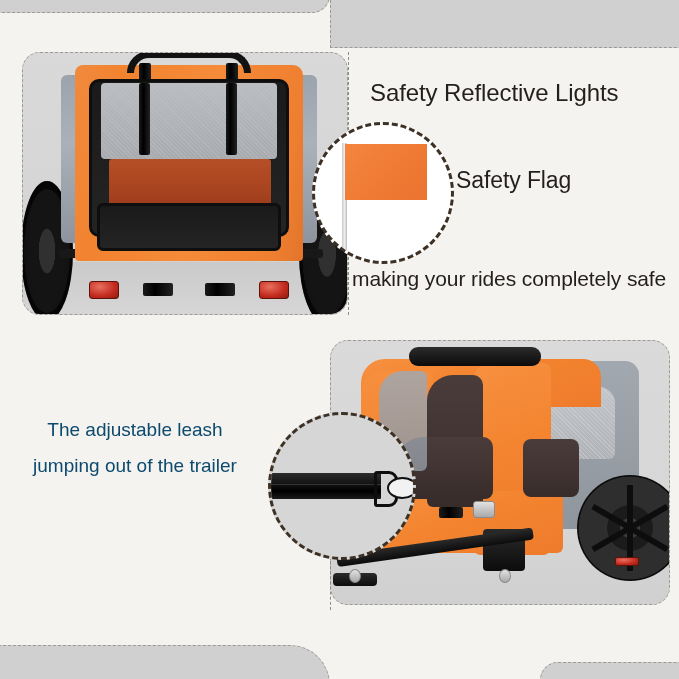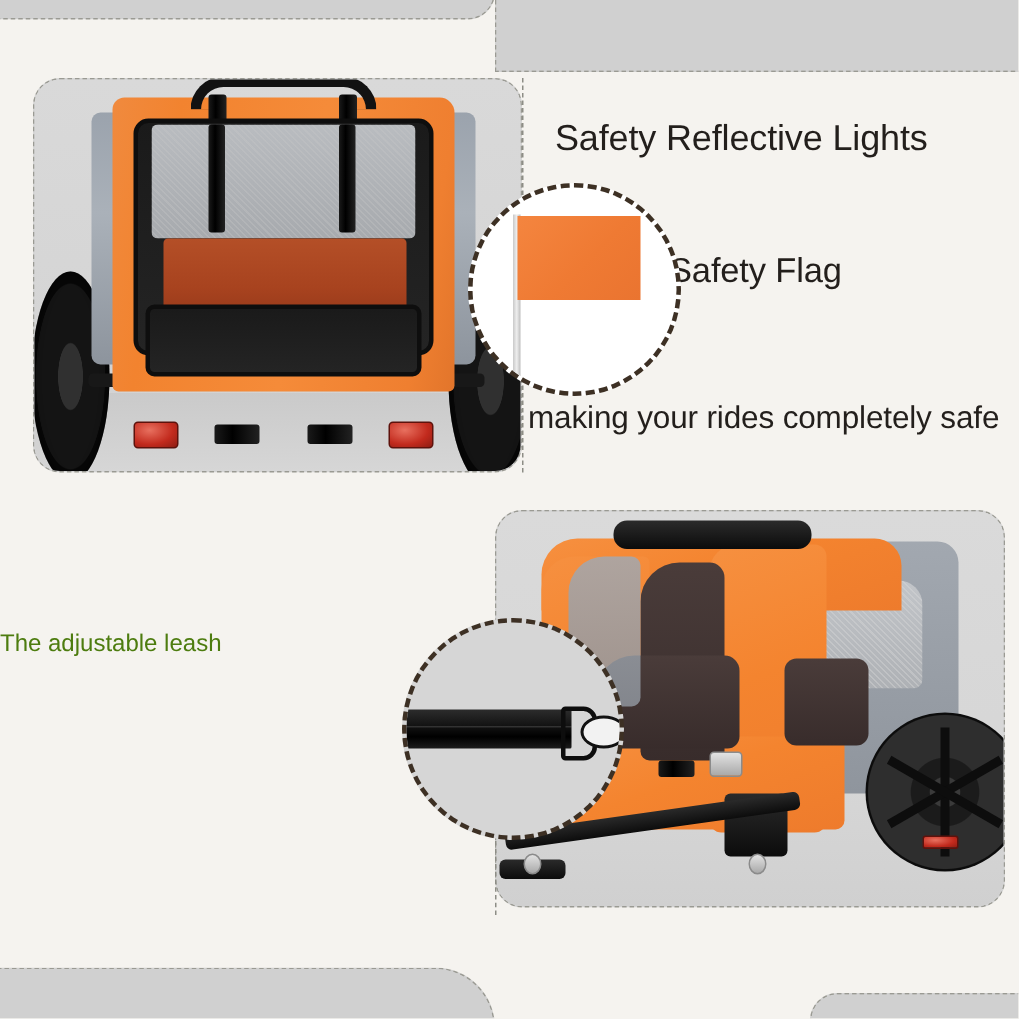--- a/index.html
+++ b/index.html
@@ -45,23 +45,23 @@
     color: #231f1c;
     font-family: "Liberation Sans", sans-serif;
     white-space: nowrap;
     letter-spacing: -0.1px;
   }
   .txt-head { font-size: 24px; }
   .txt-sub  { font-size: 23px; }
   .txt-body { font-size: 21px; }
   .leash-text {
     position: absolute;
-    text-align: left;
-    color: #4d7c0f;
-    font-size: 16px;
+    text-align: center;
+    color: #0c4a6e;
+    font-size: 19px;
     line-height: 36px;
     width: 270px;
     left: 0px;
     top: 412px;
   }
   .leash-text div { white-space: nowrap; }
 
   
   .callout {
     position: absolute;
@@ -288,31 +288,32 @@
     <div class="reflector" style="left:236px; top:228px; width:30px; height:18px;"></div>
 
     <div class="strapv" style="left:120px; top:230px; width:30px; height:13px;"></div>
     <div class="strapv" style="left:182px; top:230px; width:30px; height:13px;"></div>
   </div>
 
   <div class="dot-line" style="left:348px; top:52px; height:263px;"></div>
 
   <div class="txt txt-head" style="left:370px; top:79px;">Safety Reflective Lights</div>
 
-  <div class="txt txt-sub" style="left:446px; top:167px;">Safety Flag</div>
+  <div class="txt txt-sub" style="left:456px; top:167px;">Safety Flag</div>
 
   <div class="txt txt-body" style="left:352px; top:267px;text-align:center;">making your rides completely safe</div>
 
   <div class="callout callout-white" style="left:312px; top:122px; width:142px; height:142px;">
     <div class="flag-pole" style="left:27px; top:18px; width:5px; height:118px;"></div>
     <div class="flag-cloth" style="left:30px; top:19px; width:82px; height:56px;"></div>
   </div>
 
   <div class="leash-text">
     <div>The adjustable leash</div>
+    <div>jumping out of the trailer</div>
   </div>
 
   <div class="panel panel-photo" style="left:330px; top:340px; width:340px; height:265px;">
     <div class="p2-bg"></div>
 
     <div class="p2-gray" style="left:216px; top:20px; width:92px; height:168px; border-radius:10px 14px 6px 6px;"></div>
     <div class="p2-mesh" style="left:206px; top:46px; width:78px; height:72px; border-radius:18px 16px 6px 6px;"></div>
 
     <div class="p2-canopy" style="left:30px; top:18px; width:240px; height:48px; border-radius:24px 18px 0 0;"></div>
     <div class="p2-canopy" style="left:30px; top:30px; width:72px; height:178px; border-radius:22px 4px 8px 8px;"></div>

